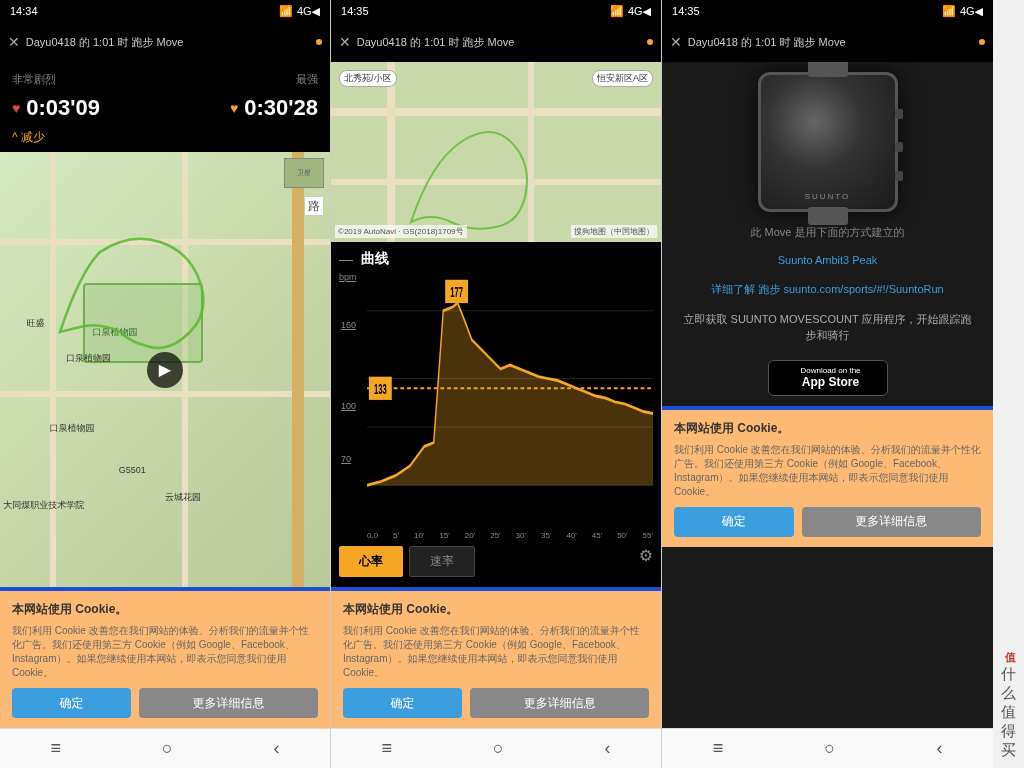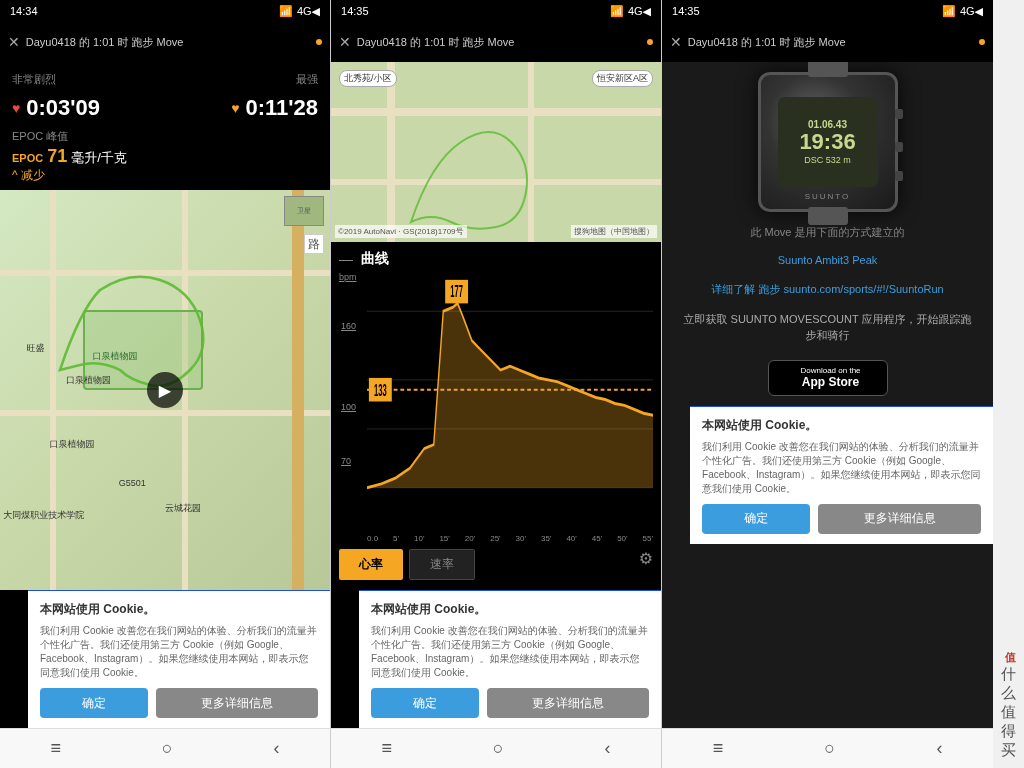--- a/index.html
+++ b/index.html
@@ -222,25 +222,24 @@
     .park-label {
       position: absolute;
       top: 40%;
       left: 28%;
       font-size: 9px;
       color: #2d6a2d;
     }
 
     
     .cookie-notice {
-      background: #ffffff;
+      background: #fdba74;
       padding: 10px 12px;
-      border-top: 1px solid #1d4ed8;
+      border-top: 4px solid #1d4ed8;
       flex-shrink: 0;
-      margin-left: 28px;
     }
     .cookie-title {
       font-size: 12px;
       font-weight: bold;
       color: #333;
       margin-bottom: 6px;
     }
     .cookie-text {
       font-size: 10px;
       color: #666;
@@ -552,29 +551,21 @@
         <span class="stats-label">非常剧烈</span>
         <span class="stats-label">最强</span>
       </div>
       <div class="stats-row">
         <div class="stats-value-group">
           <span class="heart-icon">♥</span>
           <span class="stats-time">0:03'09</span>
         </div>
         <div class="stats-value-group">
           <span class="heart-icon-yellow">♥</span>
-          <span class="stats-time">0:11'28</span>
-        </div>
-      </div>
-      <div style="margin-top:4px;">
-        <div class="stats-label">EPOC 峰值</div>
-        <div style="display:flex;align-items:baseline;gap:4px;margin-top:2px;">
-          <span class="epoc-label">EPOC</span>
-          <span class="epoc-value">71</span>
-          <span class="epoc-unit">毫升/千克</span>
+          <span class="stats-time">0:30'28</span>
         </div>
       </div>
       <button class="reduce-btn">
         <span>^ 减少</span>
       </button>
     </div>
 
     <div class="map-area">
       <div class="map-bg">
 
@@ -745,25 +736,20 @@
     <div class="watch-container">
       <div class="watch-image">
 
         <div style="position:absolute;top:-16px;left:50%;transform:translateX(-50%);width:40px;height:18px;background:#555;border-radius:3px;"></div>
 
         <div style="position:absolute;bottom:-16px;left:50%;transform:translateX(-50%);width:40px;height:18px;background:#555;border-radius:3px;"></div>
 
         <div style="position:absolute;right:-8px;top:25%;width:8px;height:10px;background:#444;border-radius:2px;"></div>
         <div style="position:absolute;right:-8px;top:50%;width:8px;height:10px;background:#444;border-radius:2px;"></div>
         <div style="position:absolute;right:-8px;top:72%;width:8px;height:10px;background:#444;border-radius:2px;"></div>
-        <div class="watch-screen">
-          <span class="watch-time-small">01.06.43</span>
-          <span class="watch-time-large">19:36</span>
-          <span class="watch-alt">DSC  532 m</span>
-        </div>
         <span class="watch-brand">SUUNTO</span>
       </div>
     </div>
 
     <div class="device-info">
       <span>此 Move 是用下面的方式建立的</span>
     </div>
     <div style="text-align:center;padding:2px 0;">
       <span class="device-link">Suunto Ambit3 Peak</span>
     </div>

